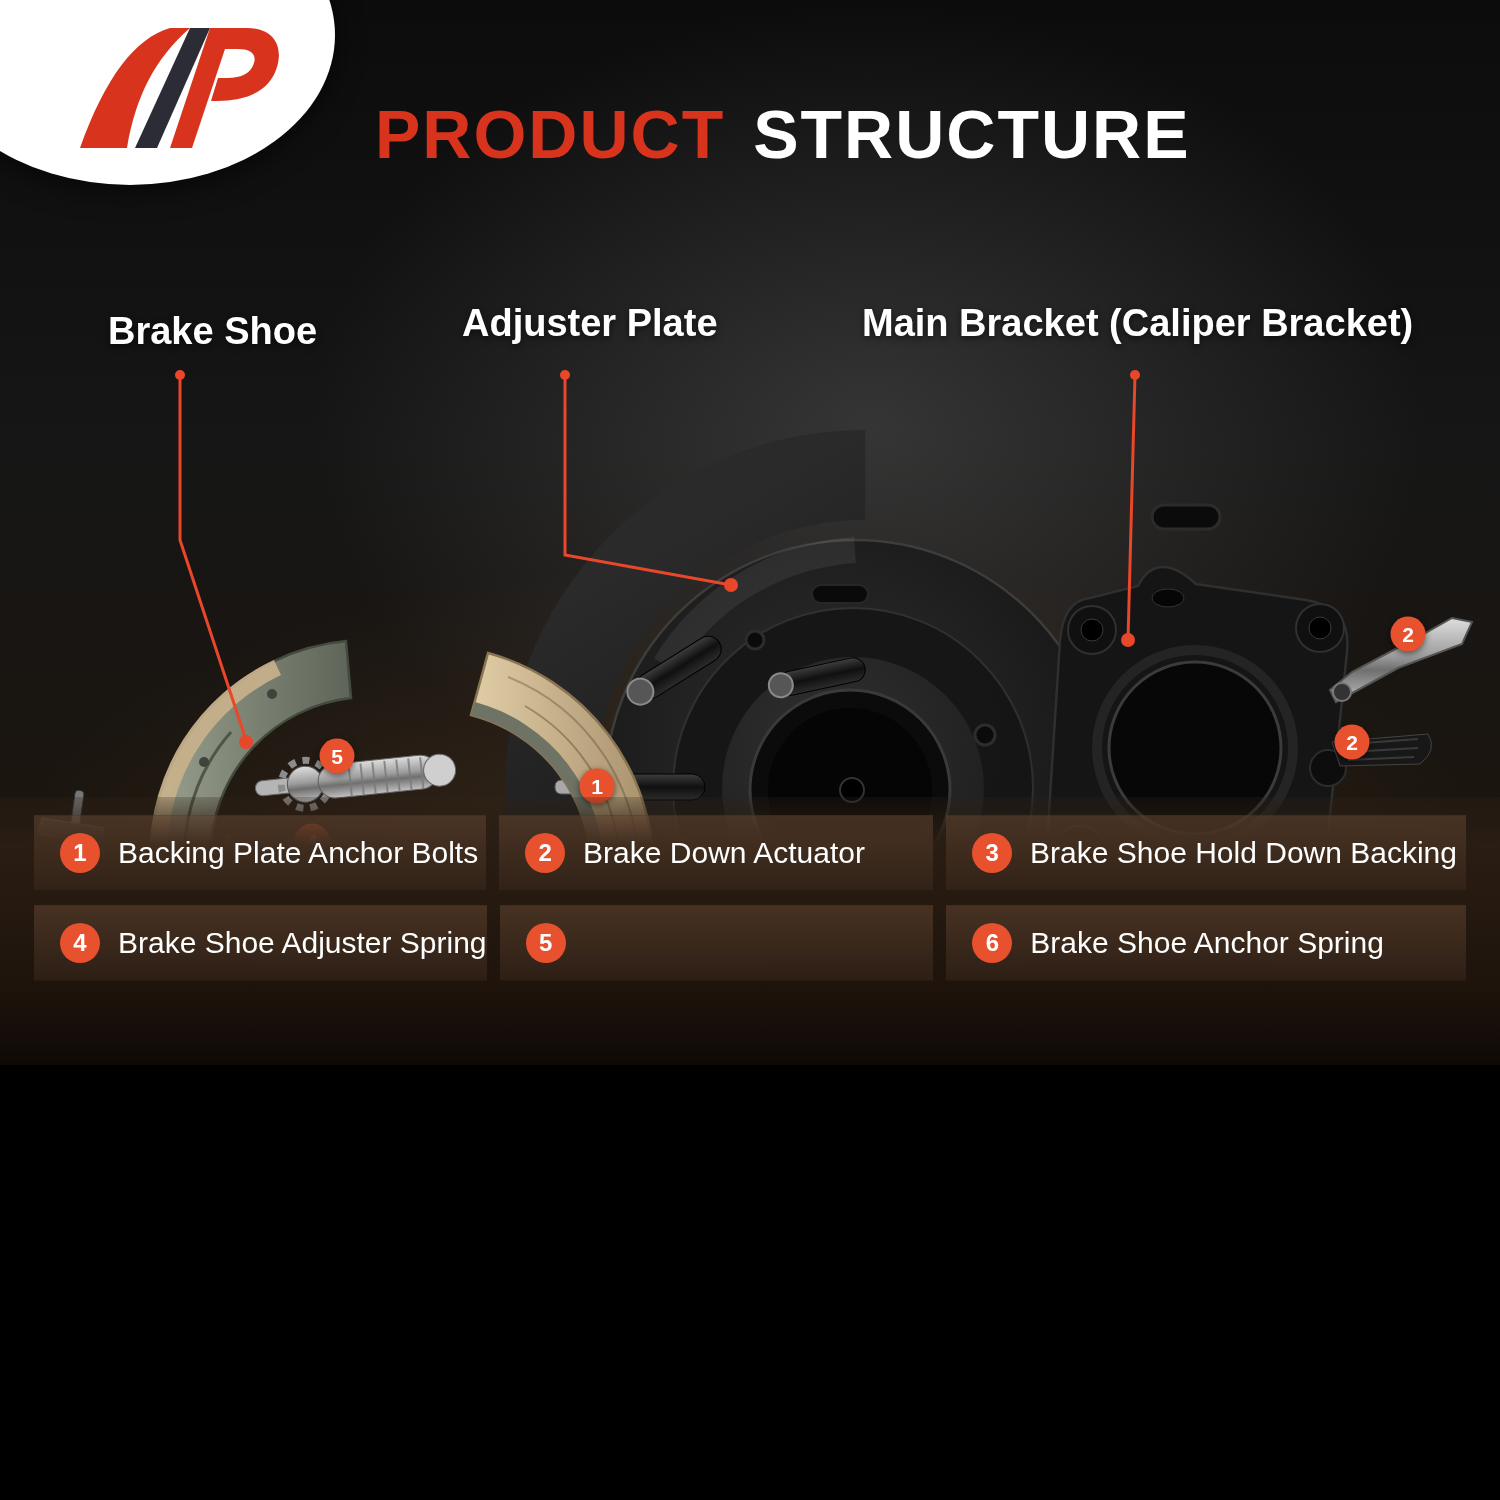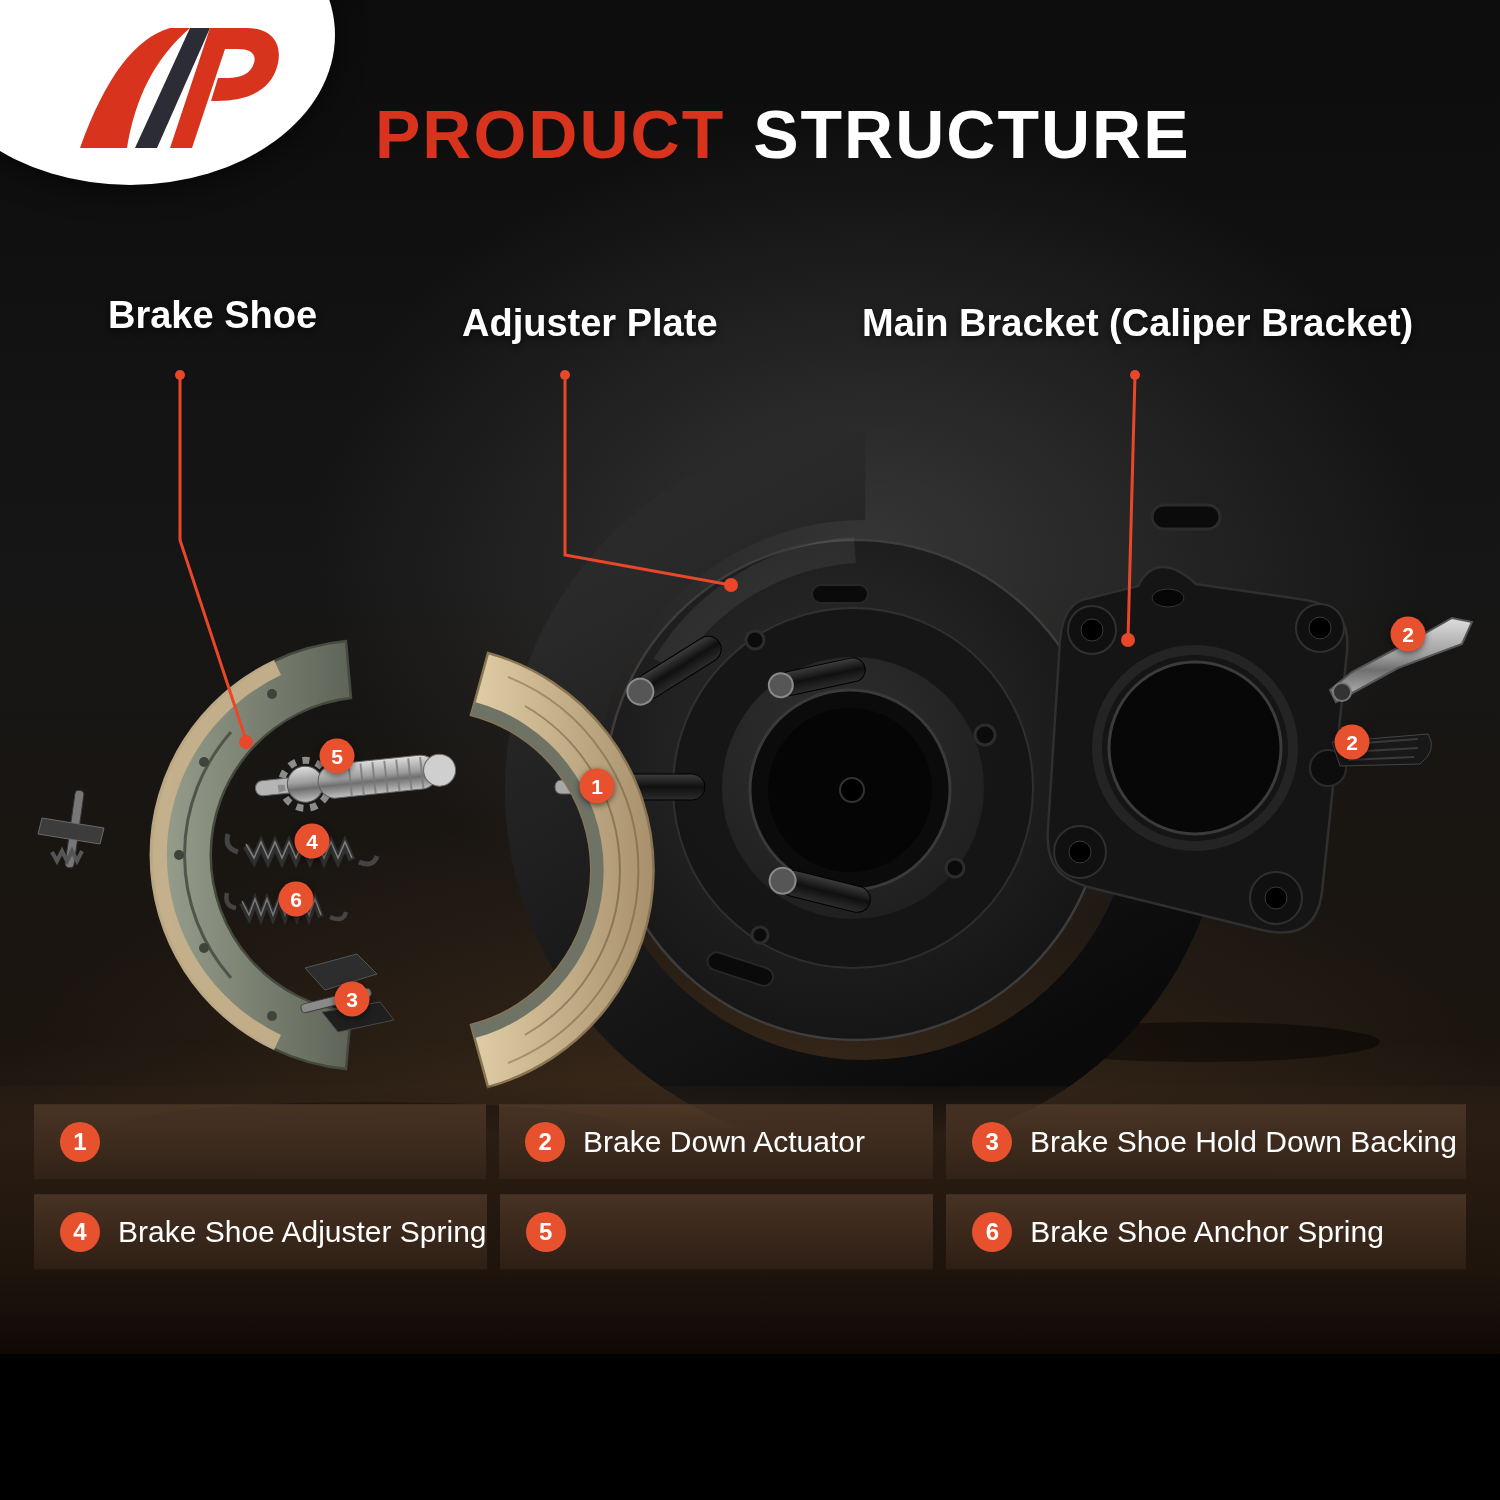--- a/index.html
+++ b/index.html
@@ -1,17 +1,17 @@
 <!DOCTYPE html>
 <html><head>
 <meta charset="utf-8">
 <style>
   html,body{margin:0;padding:0;background:#000;}
   #canvas{
-    position:relative;width:1500px;height:1354px;overflow:hidden;
+    position:relative;width:1500px;height:1065px;overflow:hidden;
     font-family:"Liberation Sans",sans-serif;
     background:
       radial-gradient(900px 680px at 58% 40%, rgba(135,135,135,.28), rgba(40,40,40,0) 62%),
       radial-gradient(1250px 520px at 50% 82%, rgba(125,85,50,.30), rgba(0,0,0,0) 60%),
       linear-gradient(180deg,#0c0c0c 0%,#161616 42%,#1b150f 76%,#0d0805 100%);
   }
   .logo{
     position:absolute;left:-75px;top:-115px;width:410px;height:300px;
     background:#fff;border-radius:50%;box-shadow:0 6px 28px rgba(0,0,0,.6);
   }
@@ -19,21 +19,21 @@
   .title{
     position:absolute;left:375px;top:95px;font-size:68px;font-weight:800;
     letter-spacing:2px;white-space:nowrap;
   }
   .title .t-red{color:#d7331d;}
   .title .t-white{color:#ffffff;margin-left:28px;}
   .part-label{
     position:absolute;color:#fff;font-size:38px;font-weight:700;white-space:nowrap;
     text-shadow:0 2px 6px rgba(0,0,0,.6);
   }
-  #label-brake-shoe{left:108px;top:294px;}
+  #label-brake-shoe{left:108px;top:310px;}
   #label-backing-plate{left:462px;top:302px;}
   #label-main-bracket{left:862px;top:302px;}
   .scene{position:absolute;left:0;top:0;}
   .marker{
     position:absolute;width:35px;height:35px;border-radius:50%;
     background:#e8512d;color:#fff;display:flex;align-items:center;justify-content:center;
     font-size:21px;font-weight:700;transform:translate(-50%,-50%);
     box-shadow:0 2px 6px rgba(0,0,0,.55);
   }
   .legend{
@@ -257,20 +257,21 @@
   <div class="marker" style="left:1352px;top:742px;">2</div>
   <div class="marker" style="left:352px;top:999px;">3</div>
   <div class="marker" style="left:312px;top:841px;">4</div>
   <div class="marker" style="left:337px;top:756px;">5</div>
   <div class="marker" style="left:296px;top:899px;">6</div>
 
   <div class="legend">
     <div class="legend-row">
       <div class="legend-cell">
         <div class="legend-num">1</div>
+        <div class="legend-label">Backing Plate Anchor Bolts</div>
       </div>
       <div class="legend-cell">
         <div class="legend-num">2</div>
         <div class="legend-label">Brake Down Actuator</div>
       </div>
       <div class="legend-cell">
         <div class="legend-num">3</div>
         <div class="legend-label">Brake Shoe Hold Down Backing</div>
       </div>
     </div>

